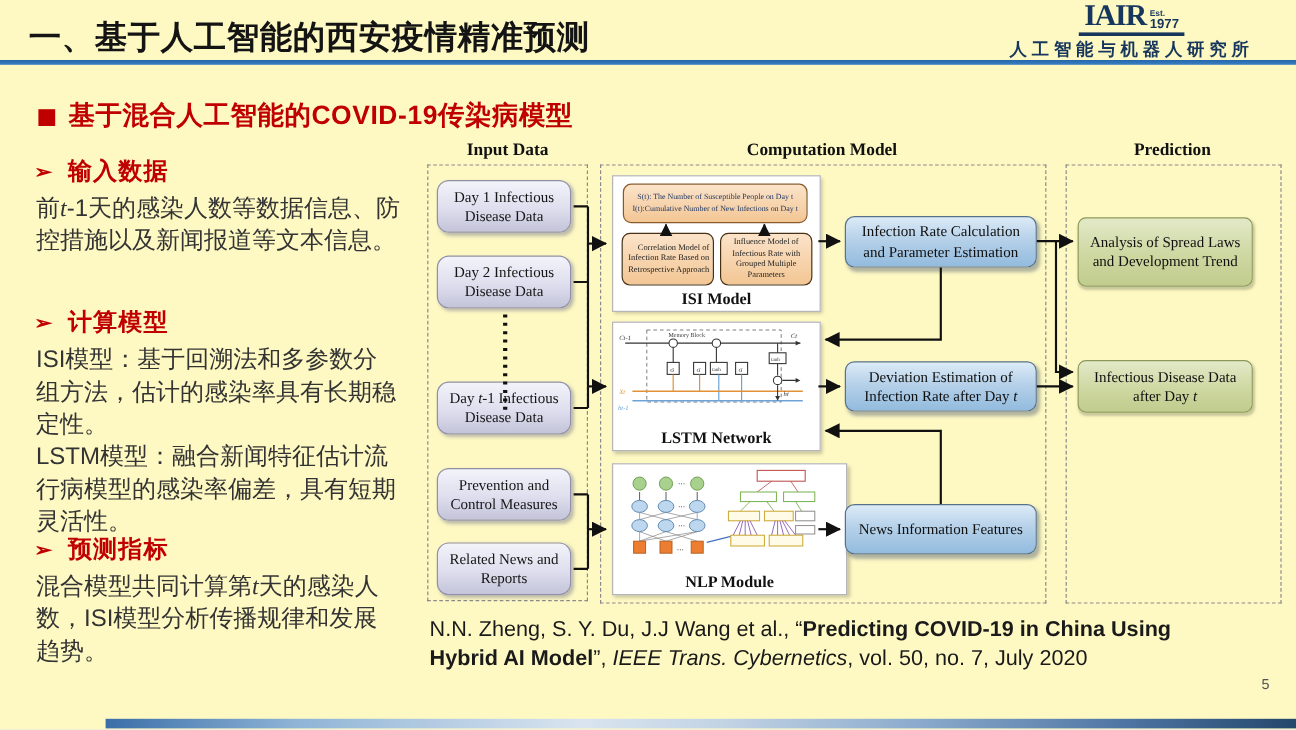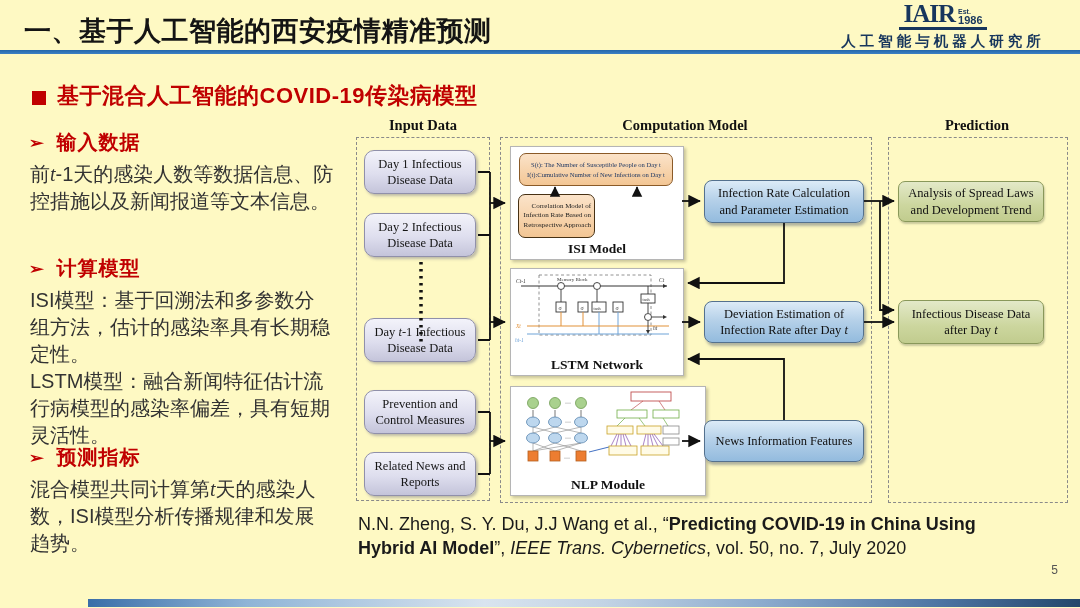--- a/index.html
+++ b/index.html
@@ -70,21 +70,21 @@
 <body>
 
 <div class="slide">
 
   <div class="abs title">一、基于人工智能的西安疫情精准预测</div>
   <div class="abs logo">
     <span class="logo-top">
       <span class="logo-acronym">IAIR</span>
       <span class="logo-est">
         <span class="est">Est.</span>
-        <span class="year">1986</span>
+        <span class="year">1977</span>
       </span>
     </span>
     <div class="logo-cn">人工智能与机器人研究所</div>
   </div>
   <div class="abs rule"></div>
 
   <div class="abs sec-square"></div>
   <div class="abs sec-title">基于混合人工智能的COVID-19传染病模型</div>
 
   <div class="lblock" style="top:129px;">
@@ -133,20 +133,21 @@
     </div>
   <div class="abs inbox" style="top:390px;">Prevention and Control Measures</div>
   <div class="abs inbox" style="top:452px;">Related News and Reports</div>
 
   <div class="abs panel" style="left:510px;top:146px;width:172px;height:112px;">
     <div class="orange o-top">
       <span>S(t): The Number of Susceptible People on Day t</span>
       <span>I(t):Cumulative Number of New Infections on Day t</span>
     </div>
     <div class="orange o-low" style="left:7px;text-align:right;">Correlation Model of Infection Rate Based on Retrospective Approach</div>
+    <div class="orange o-low" style="left:89px;">Influence Model of Infectious Rate with Grouped Multiple Parameters</div>
     <div class="panel-label">ISI Model</div>
   </div>
 
   <div class="abs panel" style="left:510px;top:268px;width:172px;height:106px;">
     <svg style="position:absolute;left:2px;top:3px;" width="168" height="72" viewBox="0 0 168 72">
       <rect x="26" y="3" width="112" height="60" fill="none" stroke="#777" stroke-width="0.8" stroke-dasharray="3 2.5"></rect>
       <text x="44" y="9" font-size="5" fill="#333">Memory Block</text>
       <line x1="8" y1="14" x2="154" y2="14" stroke="#333" stroke-width="1"></line>
       <path d="M154,14 l-4,-2 v4 z" fill="#333"></path>
       <circle cx="48" cy="14" r="3.5" fill="#fff" stroke="#333" stroke-width="0.9"></circle>
@@ -220,21 +221,21 @@
       <rect x="150" y="48" width="16" height="7" fill="#fff" stroke="#888" stroke-width="0.8"></rect>
     </svg>
     <div class="panel-label">NLP Module</div>
   </div>
 
   <div class="abs bluebox" style="left:704px;top:180px;width:160px;height:43px;">Infection Rate Calculation and Parameter Estimation</div>
   <div class="abs bluebox" style="left:704px;top:301px;width:160px;height:42px;">
       <span><span>Deviation Estimation of Infection Rate after Day </span><i>t</i></span>
     </div>
   <div class="abs bluebox" style="left:704px;top:420px;width:160px;height:42px;">News Information Features</div>
-  <div class="abs greenbox" style="left:898px;top:181px;width:146px;height:41px;">Analysis of Spread Laws and Development Trend</div>
+  <div class="abs greenbox" style="left:898px;top:181px;width:146px;height:58px;">Analysis of Spread Laws and Development Trend</div>
   <div class="abs greenbox" style="left:898px;top:300px;width:146px;height:44px;">
       <span><span>Infectious Disease Data after Day </span><i>t</i></span>
     </div>
 
   <svg class="abs" style="left:350px;top:115px;" width="730" height="395" viewBox="0 0 730 395">
     <defs>
       <marker id="arr" markerWidth="8" markerHeight="8" refX="6.5" refY="3.5" orient="auto">
         <path d="M0,0 L7,3.5 L0,7 z" fill="#111"></path>
       </marker>
     </defs>

